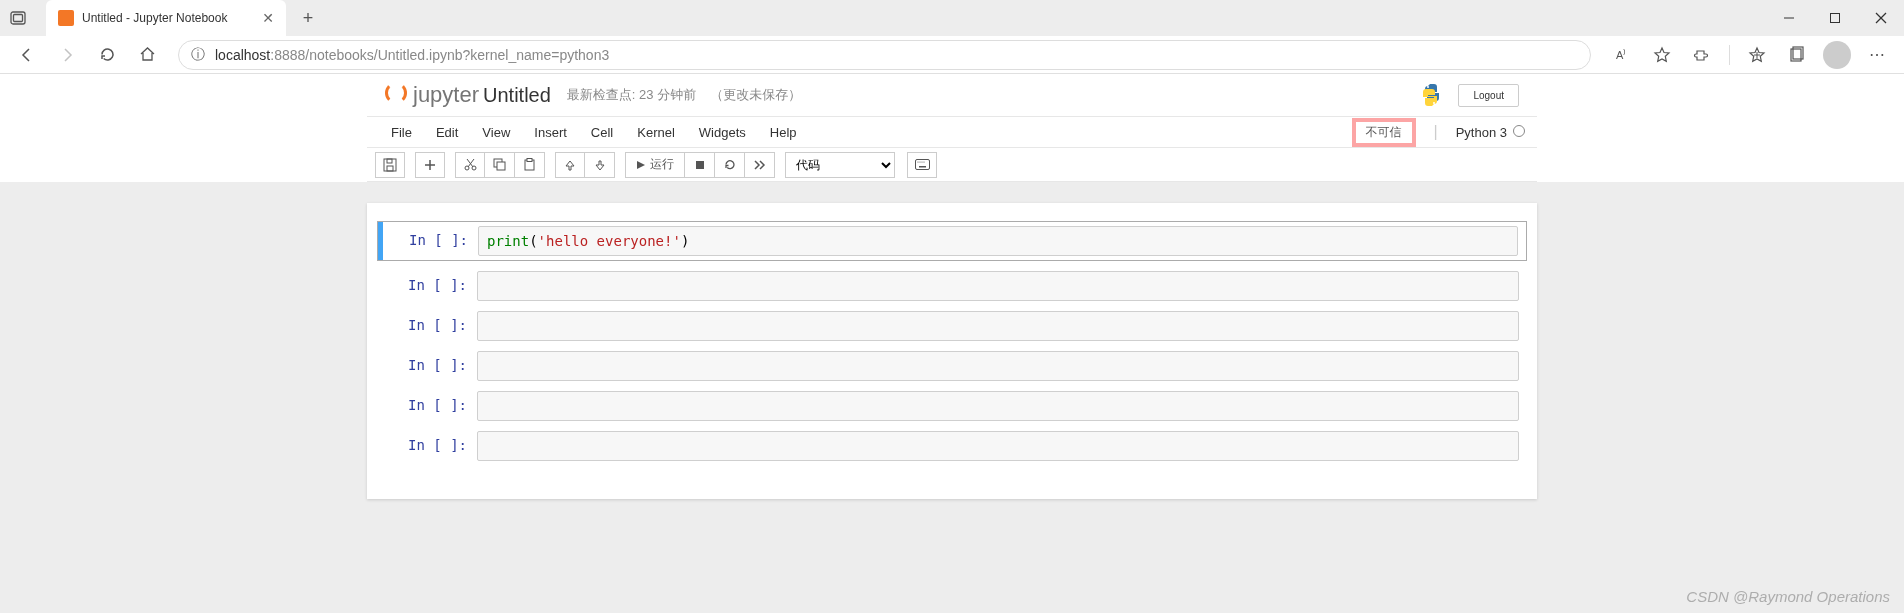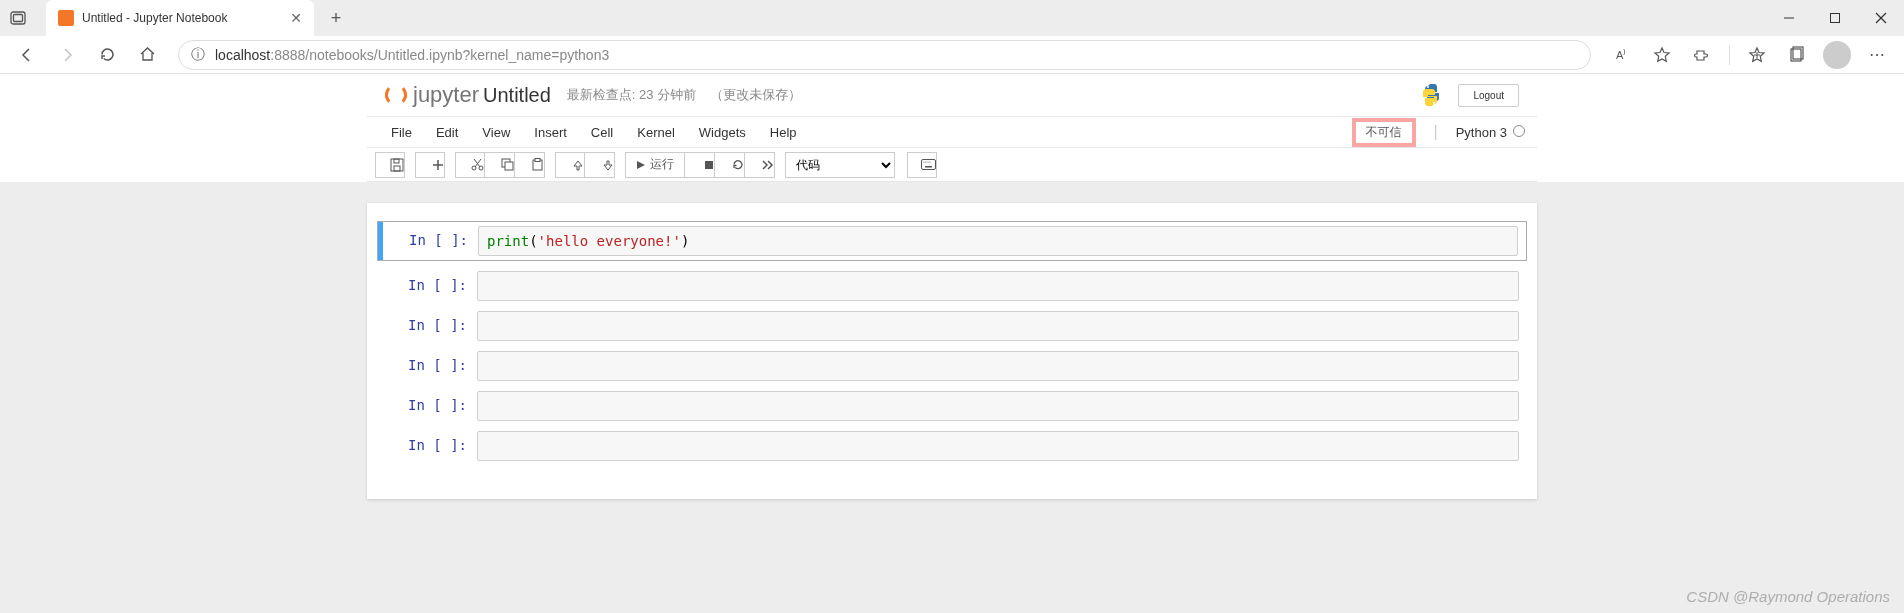--- a/index.html
+++ b/index.html
@@ -1,58 +1,58 @@
 <!DOCTYPE html>
 <html><head>
 <meta charset="utf-8">
 <style>
 * { box-sizing: border-box; margin: 0; padding: 0; }
 body { font-family: "Segoe UI", Arial, sans-serif; background: #ededed; width: 1904px; height: 613px; overflow: hidden; }
 
 
 .browser-top { background: #ededed; height: 36px; display: flex; align-items: center; }
 .ws-btn { width: 36px; height: 36px; display: flex; align-items: center; justify-content: center; color: #555; }
-.tab { background: #fff; height: 36px; width: 268px; display: flex; align-items: center; padding: 0 12px; border-radius: 6px 6px 0 0; margin-left: 10px; gap: 8px; }
+.tab { background: #fff; height: 36px; width: 240px; display: flex; align-items: center; padding: 0 12px; border-radius: 6px 6px 0 0; margin-left: 10px; gap: 8px; }
 .tab-favicon { width: 16px; height: 16px; background: #f37726; border-radius: 2px; }
 .tab-title { font-size: 12px; color: #333; flex: 1; white-space: nowrap; overflow: hidden; text-overflow: ellipsis; }
 .tab-close { color: #666; font-size: 14px; }
 .newtab { width: 32px; height: 32px; display: flex; align-items: center; justify-content: center; color: #555; margin-left: 6px; font-size: 18px; }
 .win-controls { margin-left: auto; display: flex; }
 .win-btn { width: 46px; height: 36px; display: flex; align-items: center; justify-content: center; color: #333; }
 
 .addr-bar { background: #fff; height: 38px; display: flex; align-items: center; padding: 0 10px; gap: 6px; border-bottom: 1px solid #e0e0e0; }
 .nav-btn { width: 34px; height: 34px; display: flex; align-items: center; justify-content: center; color: #555; border-radius: 4px; }
 .url-box { flex: 1; height: 30px; display: flex; align-items: center; padding: 0 12px; border: 1px solid #ddd; border-radius: 15px; gap: 10px; font-size: 14px; color: #666; margin: 0 8px; }
 .url-host { color: #888; }
 .url-path { color: #888; }
 .ext-btn { width: 34px; height: 34px; display: flex; align-items: center; justify-content: center; color: #555; }
 .avatar { width: 28px; height: 28px; background: #ccc; border-radius: 50%; }
 
 
 .jp-page { background: #fff; }
 .jp-header { height: 42px; display: flex; align-items: center; padding: 0 18px; max-width: 1170px; margin: 0 auto; }
-.jp-logo { display: flex; align-items: center; gap: 6px; font-size: 22px; color: #757575; }
+.jp-logo { display: flex; align-items: flex-start; gap: 6px; font-size: 22px; color: #757575; }
 .jp-logo-icon { width: 22px; height: 22px; border: 3px solid #f37726; border-radius: 50%; border-top-color: transparent; border-bottom-color: transparent; position: relative; }
 .jp-title { font-size: 20px; color: #333; margin-left: 4px; }
 .jp-checkpoint { font-size: 13px; color: #888; margin-left: 16px; }
 .jp-save-status { font-size: 13px; color: #888; margin-left: 14px; }
 .jp-header-right { margin-left: auto; display: flex; align-items: center; gap: 14px; }
 .py-logo { width: 26px; height: 26px; }
 .logout-btn { border: 1px solid #ccc; background: #fff; padding: 5px 14px; font-size: 10px; color: #333; border-radius: 2px; }
 
 .jp-menubar { height: 32px; border-top: 1px solid #e7e7e7; border-bottom: 1px solid #e7e7e7; display: flex; align-items: center; padding: 0 12px; max-width: 1170px; margin: 0 auto; }
 .menu-item { padding: 0 12px; font-size: 13px; color: #333; }
 .menu-right { margin-left: auto; display: flex; align-items: center; gap: 18px; }
 .trust-box { border: 4px solid #fca5a5; padding: 2px 10px; font-size: 12px; color: #555; }
 .kernel-label { font-size: 13px; color: #333; display: flex; gap: 6px; }
 .kernel-dot { width: 12px; height: 12px; border: 1px solid #888; border-radius: 50%; }
 
 .jp-toolbar { height: 34px; border-bottom: 1px solid #e7e7e7; display: flex; align-items: center; padding: 3px 8px; gap: 4px; max-width: 1170px; margin: 0 auto; }
 .tb-group { display: flex; gap: 0; margin-right: 6px; }
-.tb-btn { width: 30px; height: 26px; border: 1px solid #ccc; background: #fff; display: flex; align-items: center; justify-content: flex-end; font-size: 12px; color: #555; }
+.tb-btn { width: 30px; height: 26px; border: 1px solid #ccc; background: #fff; display: flex; align-items: center; justify-content: center; font-size: 12px; color: #555; }
 .tb-btn + .tb-btn { border-left: none; }
 .tb-run { width: auto; padding: 0 10px; gap: 4px; }
 .tb-select { height: 26px; border: 1px solid #ccc; background: #fff; font-size: 12px; padding: 0 6px; width: 110px; }
 
 
 .nb-container { max-width: 1170px; margin: 20px auto 0; background: #fff; box-shadow: 0 1px 3px rgba(0,0,0,0.15); padding: 18px 10px 28px; }
 .cell { display: flex; margin-bottom: 10px; position: relative; }
 .cell.selected::before { content: ""; position: absolute; left: 0; top: 0; bottom: 0; width: 5px; background: #42a5f5; }
 .cell.selected { border: 1px solid #ababab; padding: 4px 0; }
 .prompt { width: 100px; text-align: right; padding-right: 10px; font-family: monospace; font-size: 14px; color: #303f9f; padding-top: 6px; }

